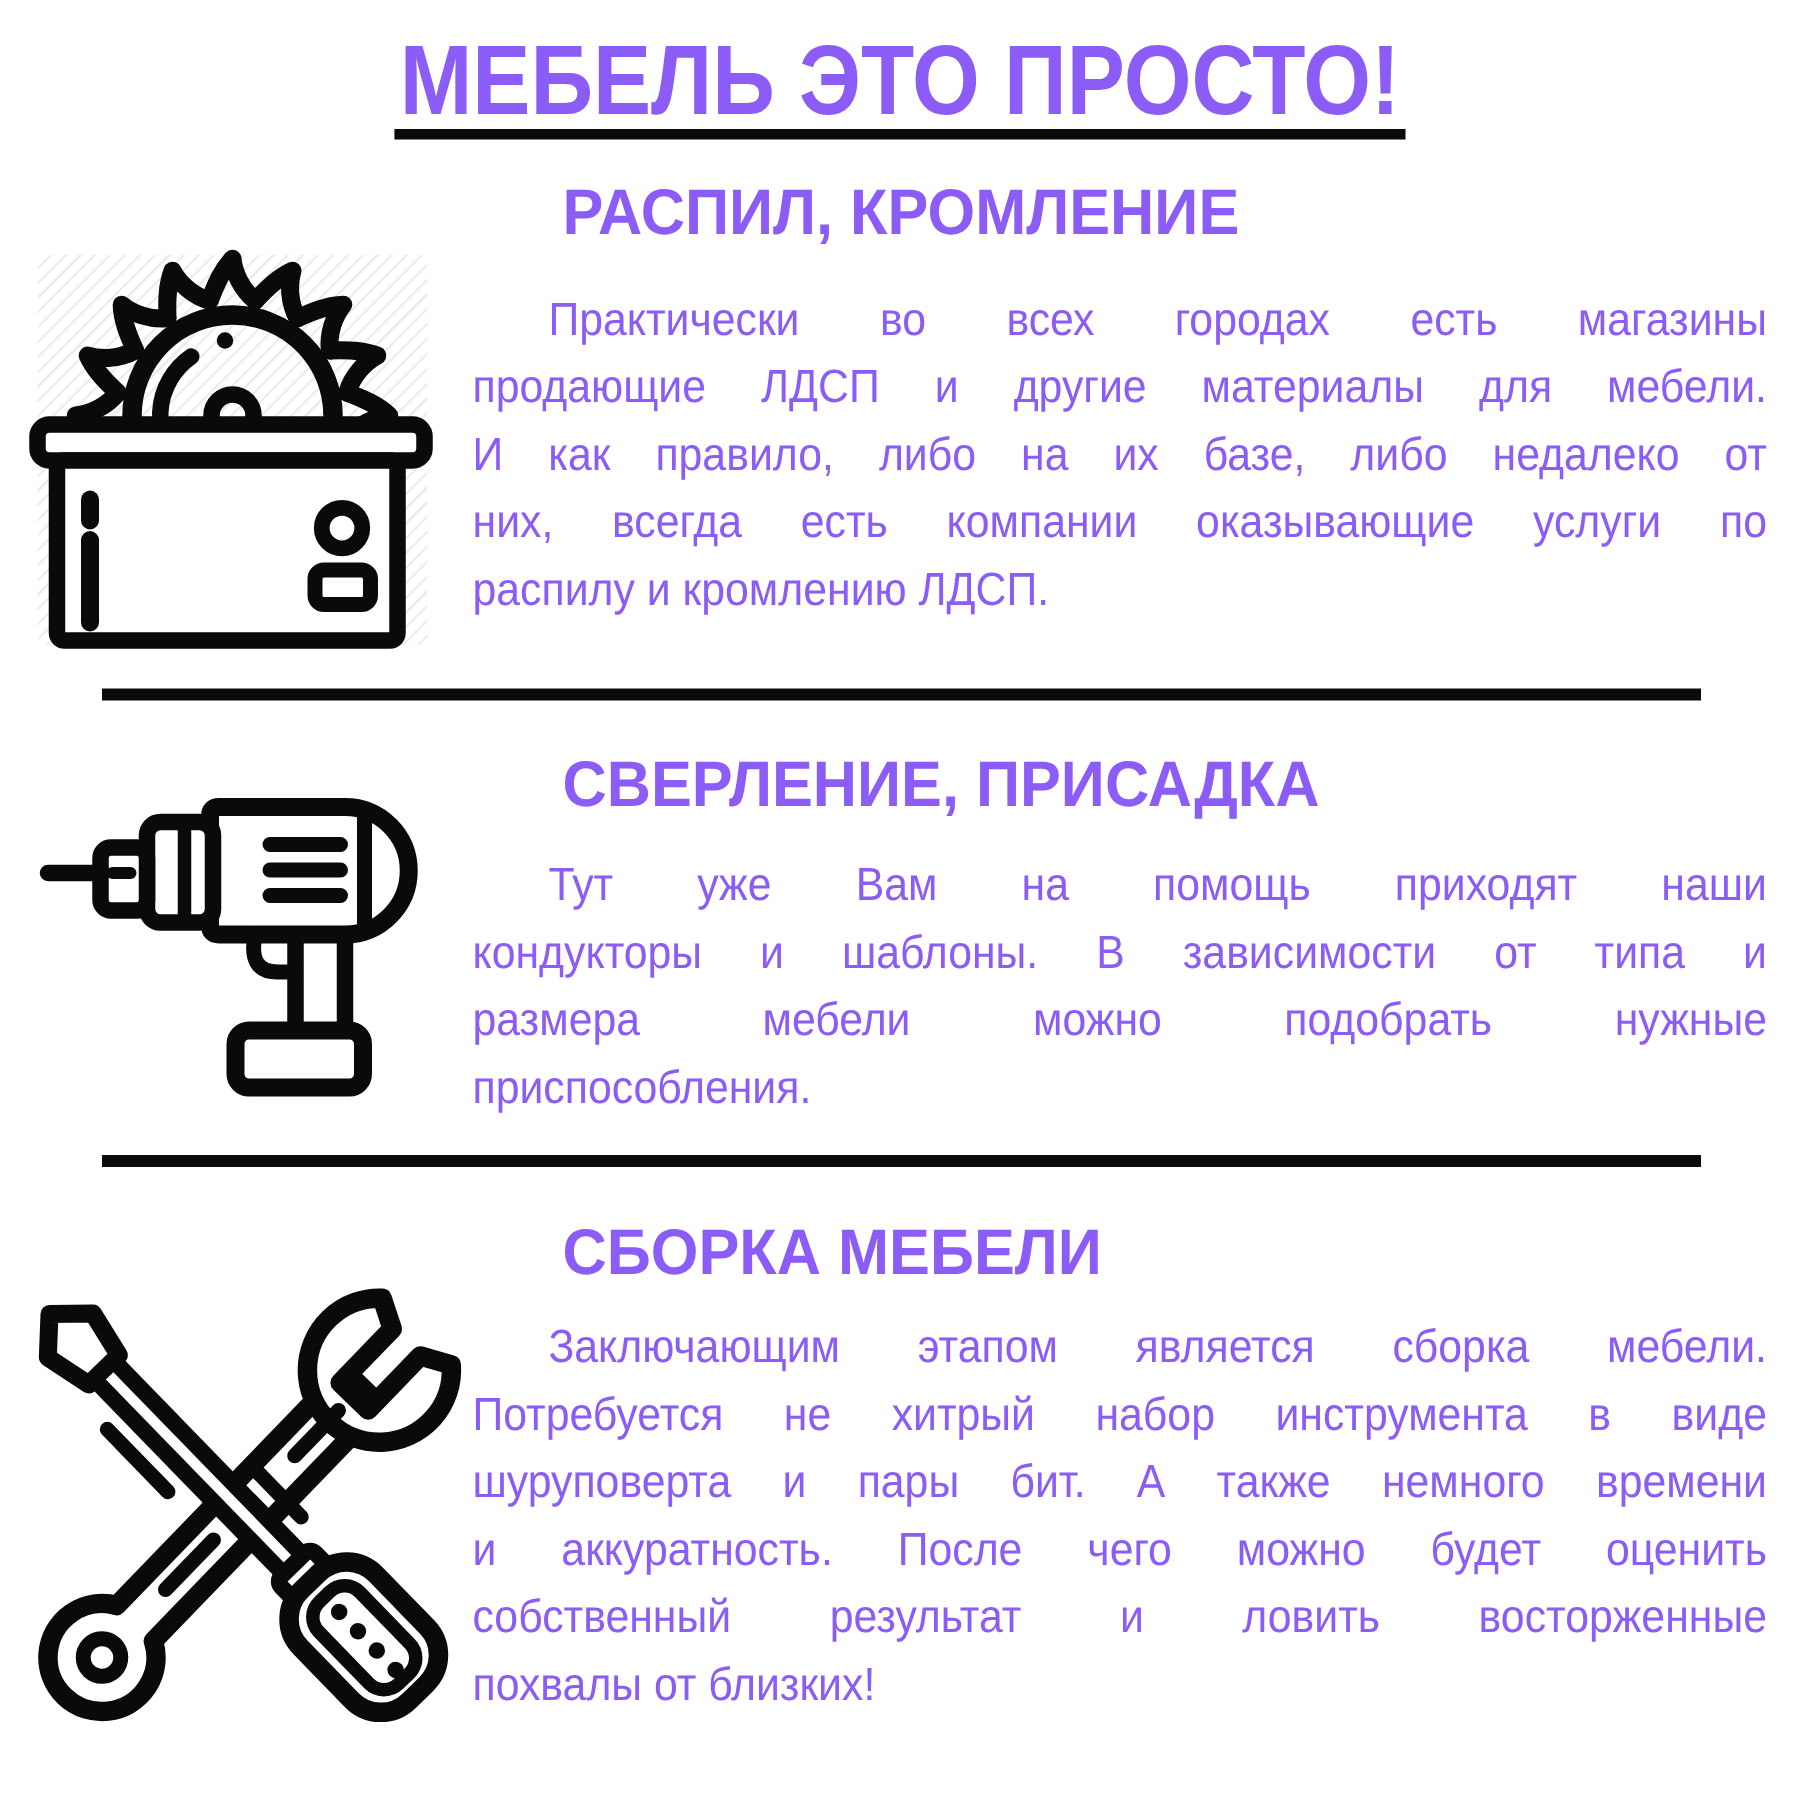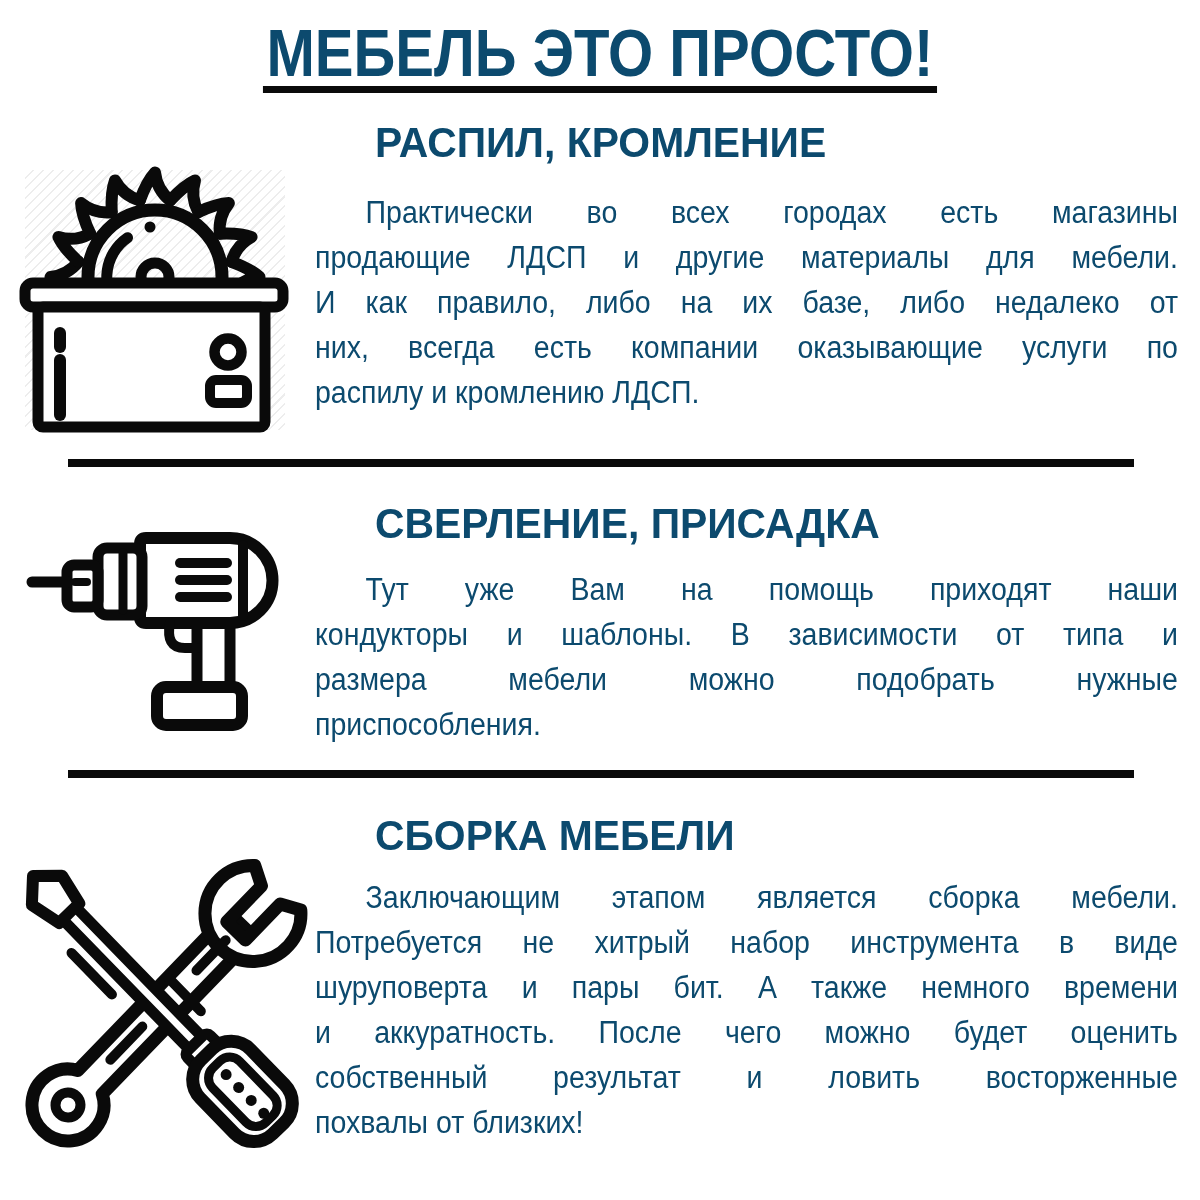--- a/index.html
+++ b/index.html
@@ -1,18 +1,18 @@
 <!DOCTYPE html>
 <html><head>
 <meta charset="utf-8">
 <style>
   html,body{margin:0;padding:0;background:#fff;}
   .page{
     position:relative;width:1200px;height:1200px;background:#ffffff;
-    font-family:"Liberation Sans","DejaVu Sans",sans-serif;color:#0c4a6e;overflow:hidden;
+    font-family:"Liberation Sans","DejaVu Sans",sans-serif;color:#8b5cf6;overflow:hidden;
   }
   
   .title{position:absolute;top:18px;left:0;right:0;text-align:center;margin:0;
          font-size:66px;line-height:70px;font-weight:bold;}
   .title .u{display:inline-block;transform:scaleX(0.88);border-bottom:7px solid #0a0a0a;
             padding:0 4px 1px 4px;line-height:64px;}
   
   .heading{position:absolute;left:375px;margin:0;font-size:43px;line-height:48px;
            font-weight:bold;transform:scaleX(0.95);transform-origin:0 0;white-space:nowrap;}
   #h1{top:118px;} #h2{top:499px;} #h3{top:811px;}

